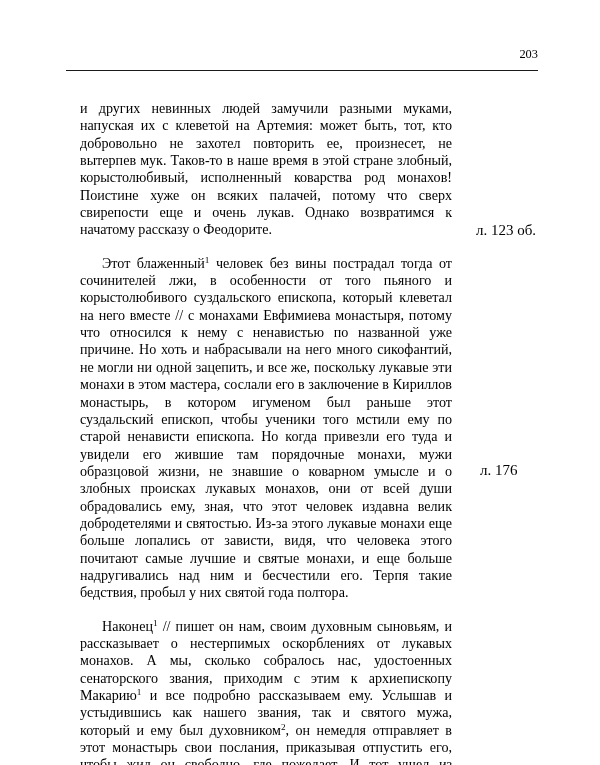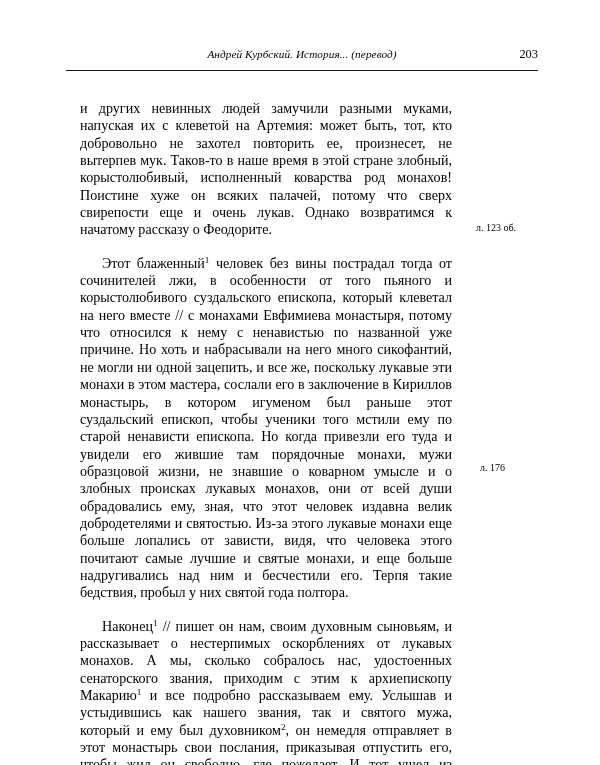--- a/index.html
+++ b/index.html
@@ -88,42 +88,41 @@
   sup.note {
     font-size: 9.2px;
     line-height: 0;
     vertical-align: 0.52em;
     font-family: "Liberation Serif", "DejaVu Serif", serif;
   }
 
   
   .margin-note {
     position: absolute;
-    font-size: 10px;
+    font-size: 15px;
     white-space: nowrap;
     color: #000;
   }
   .margin-note.n0 { left: 476px; top: 222px; }
   .margin-note.n1 { left: 480px; top: 462px; }
 
   
   .scan-tone {
     position: absolute;
     inset: 0;
     pointer-events: none;
     background: transparent;
   }
 </style>
 </head>
 <body>
 
 <div class="page">
 
   <div class="running-head">
-    <div class="rh-title">Андрей Курбский. История... (перевод)</div>
     <div class="rh-folio">203</div>
   </div>
 
   <div class="rule"></div>
 
   <div class="column">
     <p class="para">и других невинных людей замучили разными муками, напуская их с клеветой на Артемия: может быть, тот, кто добровольно не захотел повторить ее, произнесет, не вытерпев мук. Таков-то в наше время в этой стране злобный, корыстолюбивый, исполненный коварства род монахов! Поистине хуже он всяких палачей, потому что сверх свирепости еще и очень лукав. Однако возвратимся к начатому рассказу о Феодорите.</p>
     <p class="para indent">Этот блаженный<sup class="note">1</sup> человек без вины пострадал тогда от сочинителей лжи, в особенности от того пьяного и корыстолюбивого суздальского епископа, который клеветал на него вместе // с монахами Евфимиева монастыря, потому что относился к нему с ненавистью по названной уже причине. Но хоть и набрасывали на него много сикофантий, не могли ни одной зацепить, и все же, поскольку лукавые эти монахи в этом мастера, сослали его в заключение в Кириллов монастырь, в котором игуменом был раньше этот суздальский епископ, чтобы ученики того мстили ему по старой ненависти епископа. Но когда привезли его туда и увидели его жившие там порядочные монахи, мужи образцовой жизни, не знавшие о коварном умысле и о злобных происках лукавых монахов, они от всей души обрадовались ему, зная, что этот человек издавна велик добродетелями и святостью. Из-за этого лукавые монахи еще больше лопались от зависти, видя, что человека этого почитают самые лучшие и святые монахи, и еще больше надругивались над ним и бесчестили его. Терпя такие бедствия, пробыл у них святой года полтора.</p>
     <p class="para indent">Наконец<sup class="note">1</sup> // пишет он нам, своим духовным сыновьям, и рассказывает о нестерпимых оскорблениях от лукавых монахов. А мы, сколько собралось нас, удостоенных сенаторского звания, приходим с этим к архиепископу Макарию<sup class="note">1</sup> и все подробно рассказываем ему. Услышав и устыдившись как нашего звания, так и святого мужа, который и ему был духовником<sup class="note">2</sup>, он немедля отправляет в этот монастырь свои послания, приказывая отпустить его, чтобы жил он свободно, где пожелает. И тот ушел из Кириллова и поселился в городе Ярославле, в большом монастыре<sup class="note">3</sup>, где лежит на месте своем<sup class="note">4</sup> князь Федор Ростиславич Смоленский<sup class="note">5</sup>, и пробыл там год или два.</p>
   </div>

